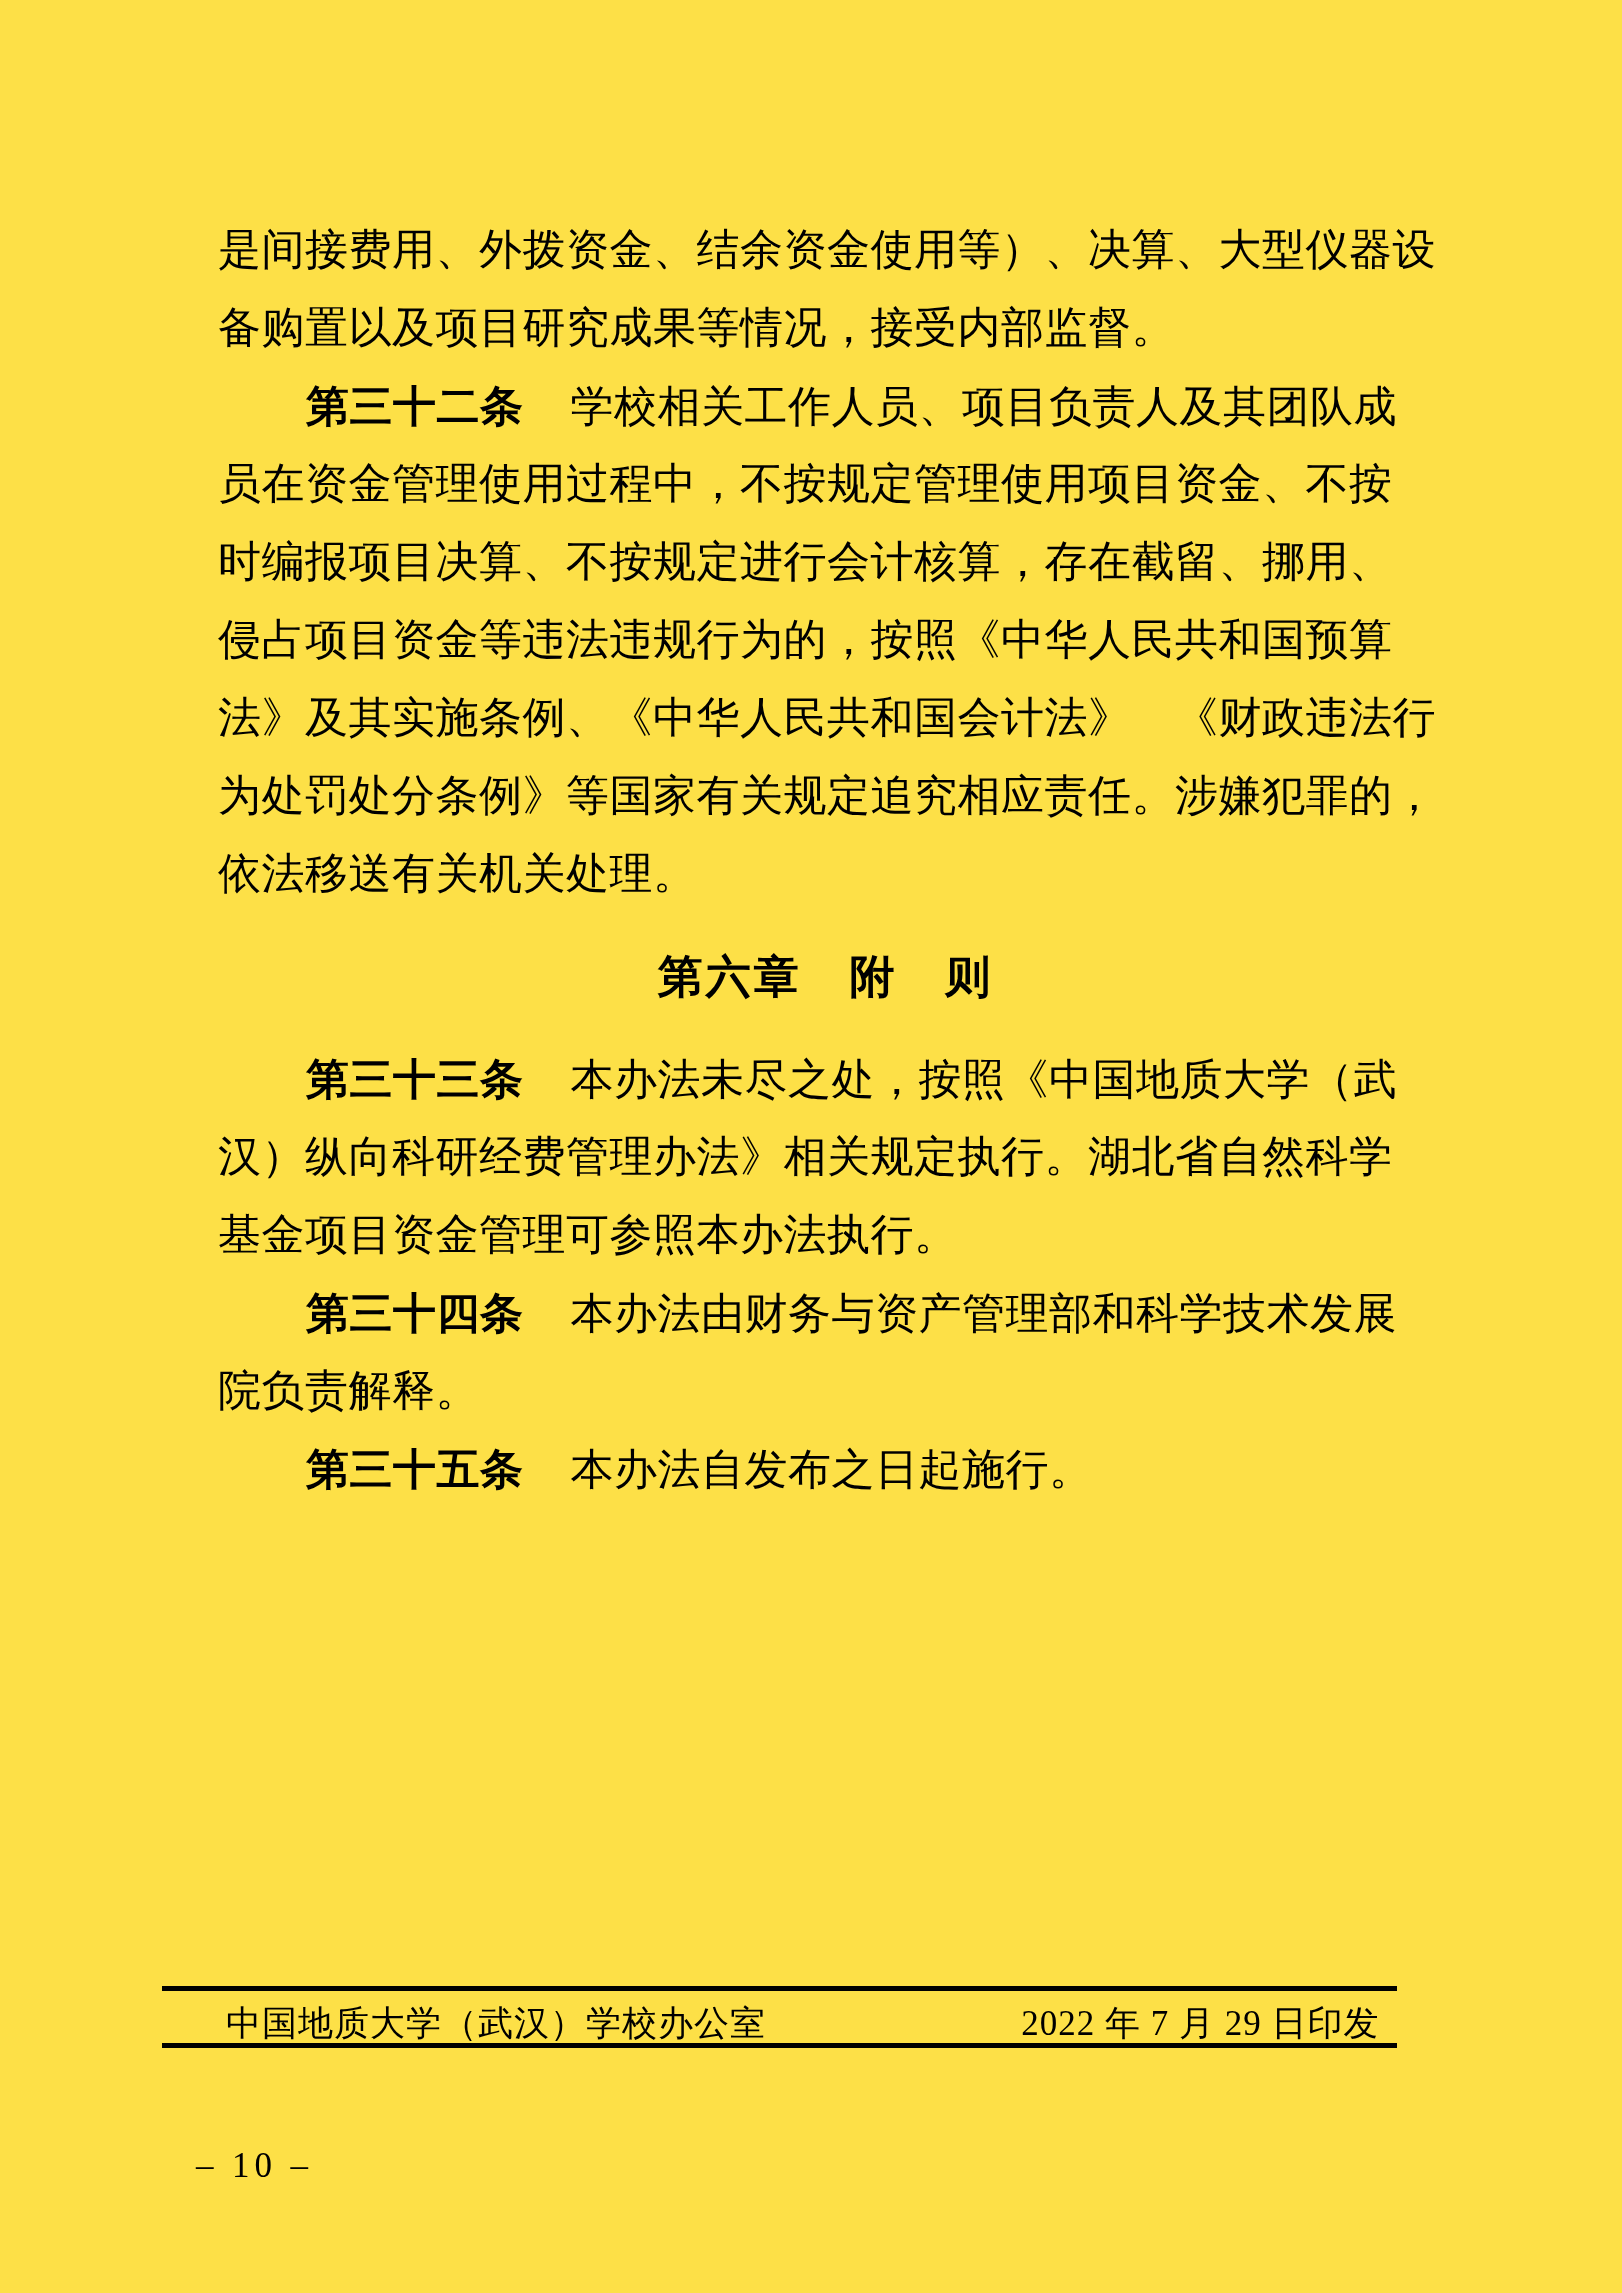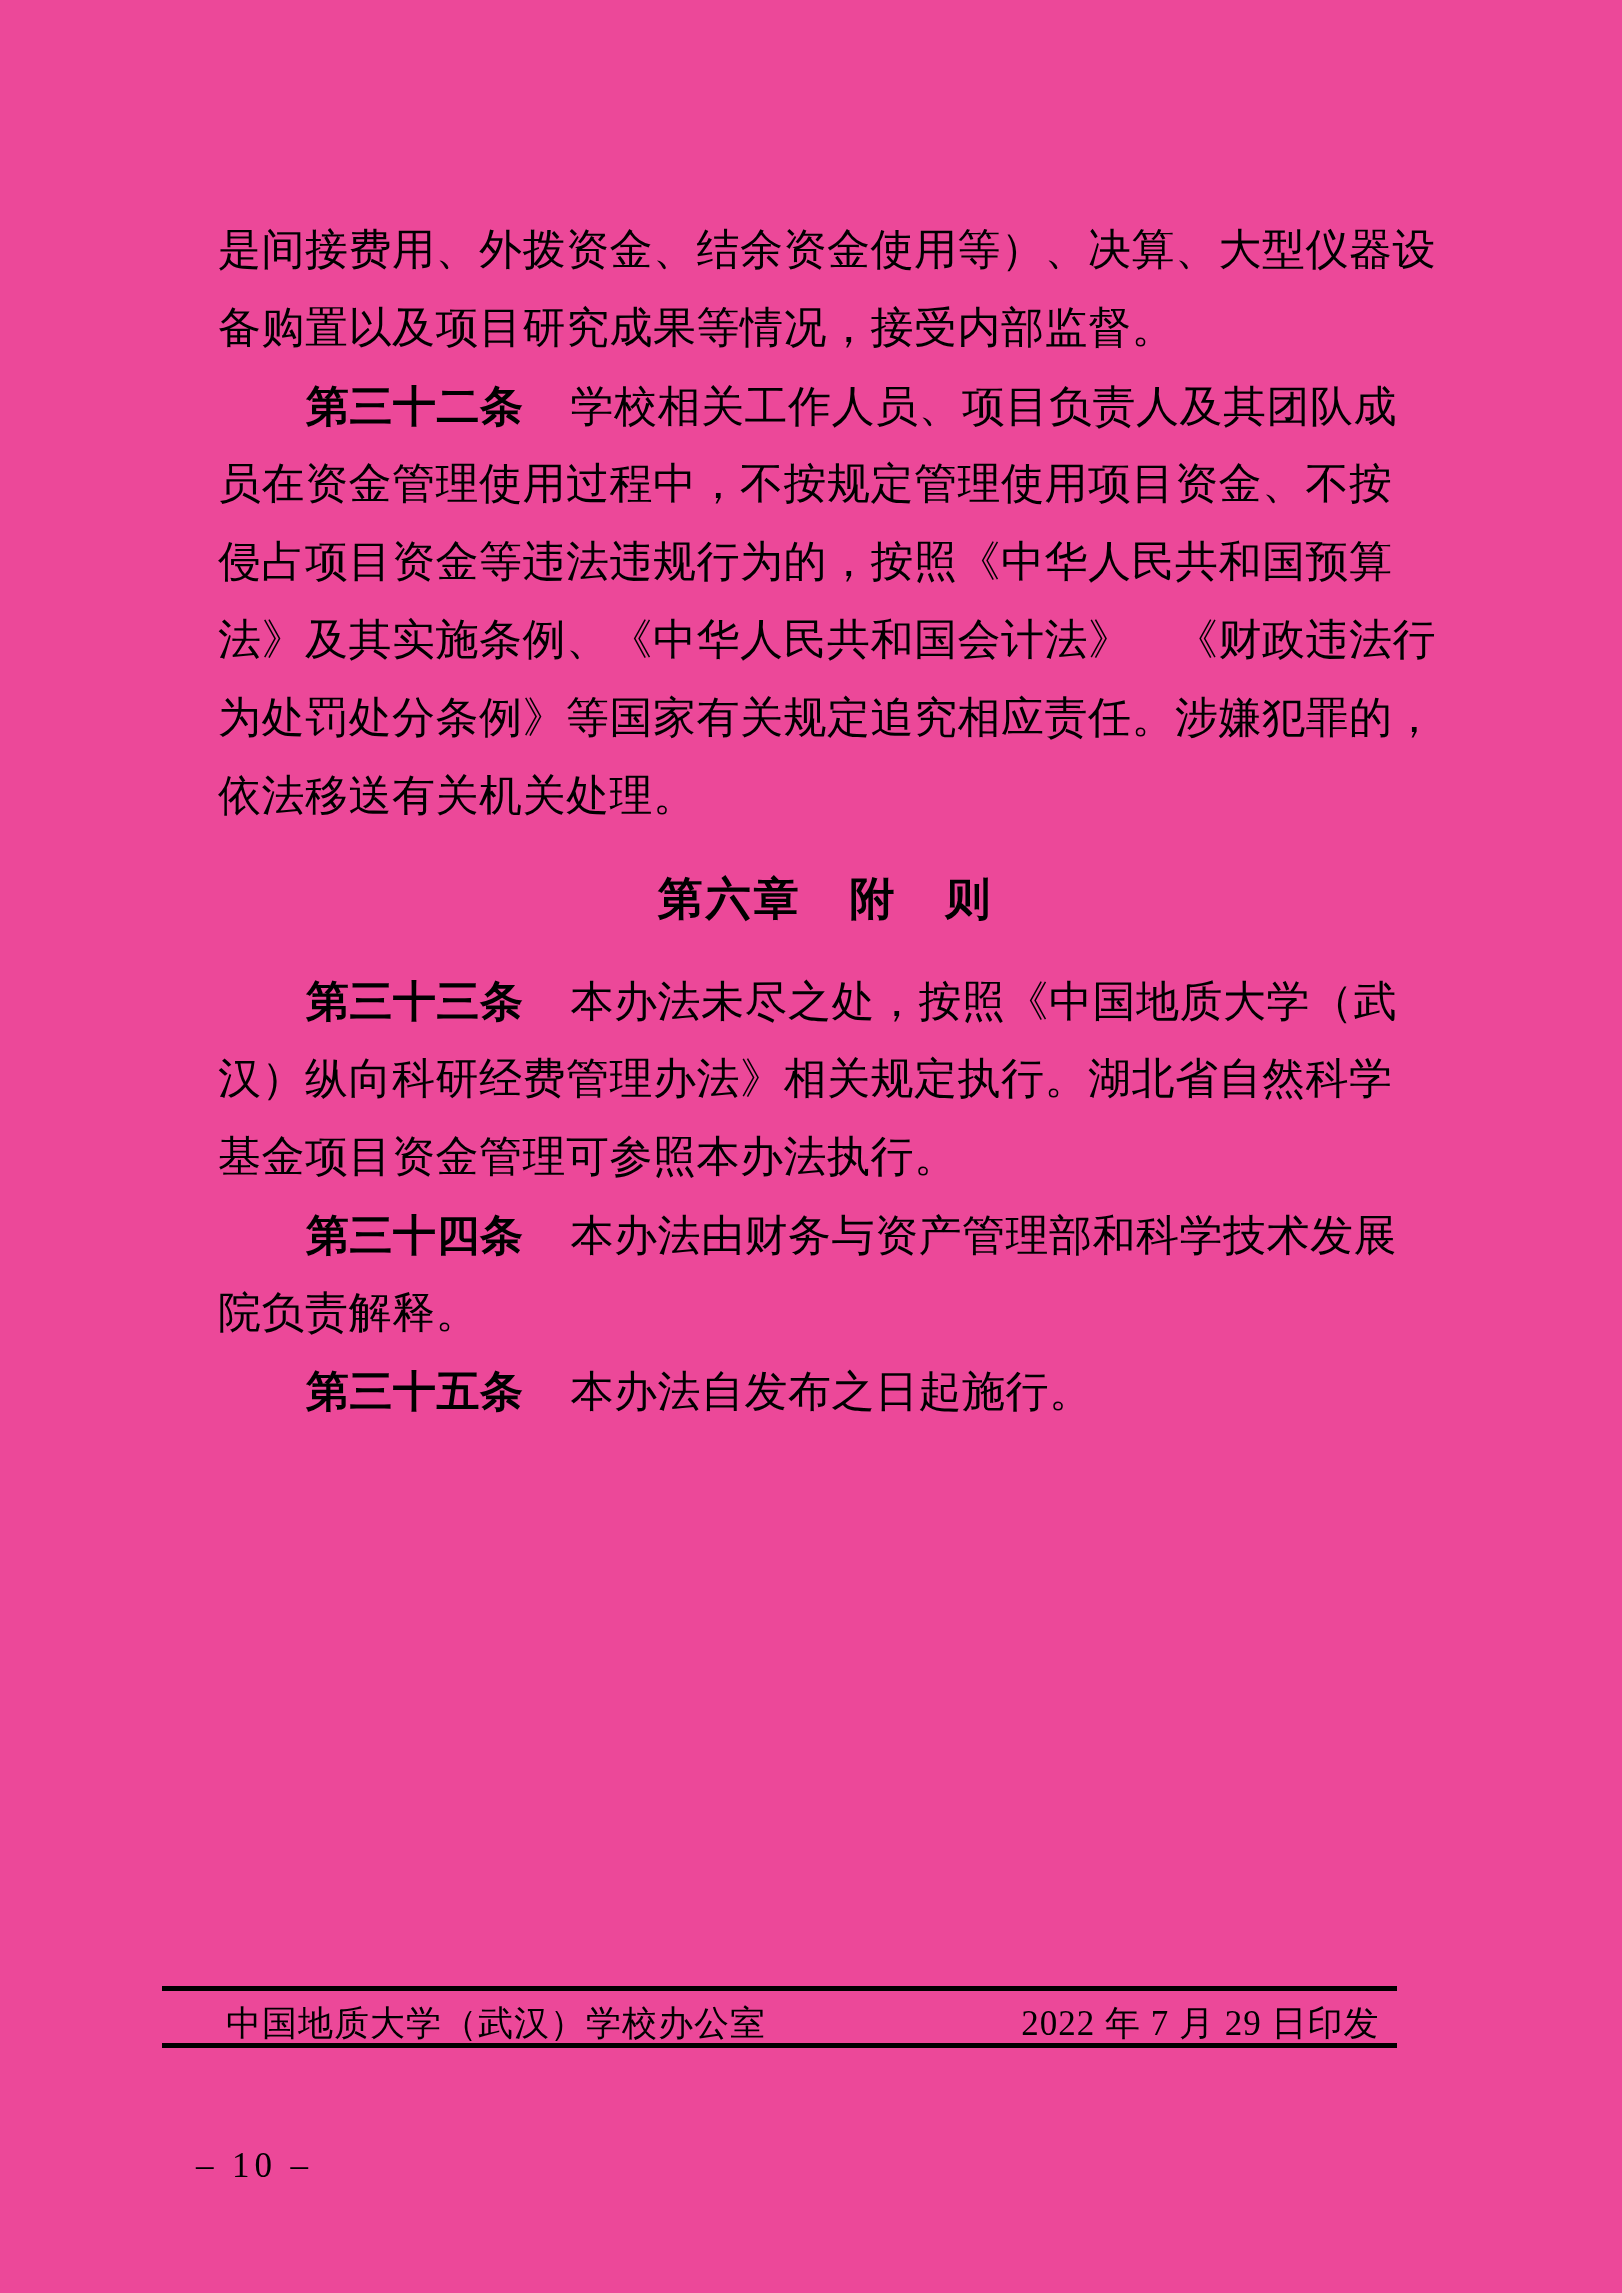--- a/index.html
+++ b/index.html
@@ -1,20 +1,20 @@
 <!DOCTYPE html>
 <html><head>
 <meta charset="utf-8">
 <style>
   html,body { margin:0; padding:0; background:#e8e8e8; }
   .page {
     position:relative;
     width:1622px; height:2294px;
     margin:0 auto;
-    background:#ec4899;
+    background:#fde047;
     color:#000;
     font-family:"Liberation Serif","DejaVu Serif",serif;
     overflow:hidden;
   }
   .body-block {
     position:absolute;
     left:218px; top:211px;
     width:1215px;
   }
   .doc-line {
@@ -72,20 +72,21 @@
 </head>
 <body>
 
 <div class="page">
 
   <div class="body-block">
     <div class="doc-line"><span>是间接费用、外拨资金、结余资金使用等）、决算、大型仪器设</span></div>
     <div class="doc-line"><span>备购置以及项目研究成果等情况，接受内部监督。</span></div>
     <div class="doc-line indent"><span class="term">第三十二条</span><span>学校相关工作人员、项目负责人及其团队成</span></div>
     <div class="doc-line"><span>员在资金管理使用过程中，不按规定管理使用项目资金、不按</span></div>
+    <div class="doc-line"><span>时编报项目决算、不按规定进行会计核算，存在截留、挪用、</span></div>
     <div class="doc-line"><span>侵占项目资金等违法违规行为的，按照《中华人民共和国预算</span></div>
     <div class="doc-line"><span>法》及其实施条例、《中华人民共和国会计法》　《财政违法行</span></div>
     <div class="doc-line"><span>为处罚处分条例》等国家有关规定追究相应责任。涉嫌犯罪的，</span></div>
     <div class="doc-line"><span>依法移送有关机关处理。</span></div>
 
     <div class="chapter-heading">第六章　附　则</div>
 
     <div class="doc-line indent"><span class="term">第三十三条</span><span>本办法未尽之处，按照《中国地质大学（武</span></div>
     <div class="doc-line"><span>汉）纵向科研经费管理办法》相关规定执行。湖北省自然科学</span></div>
     <div class="doc-line"><span>基金项目资金管理可参照本办法执行。</span></div>

